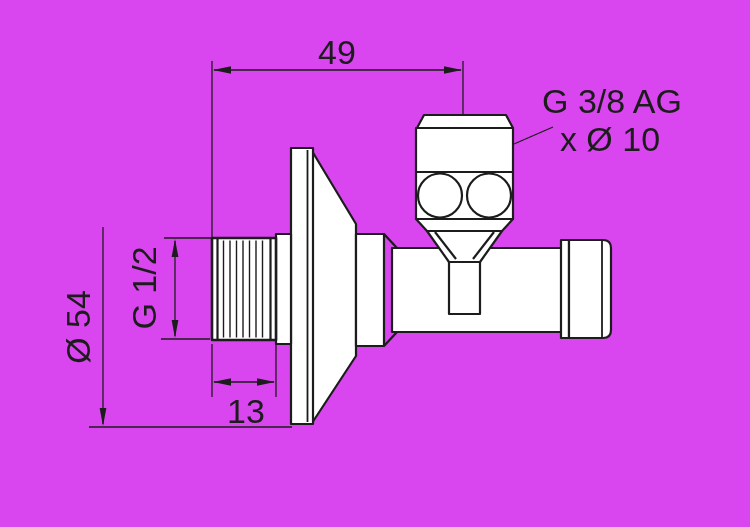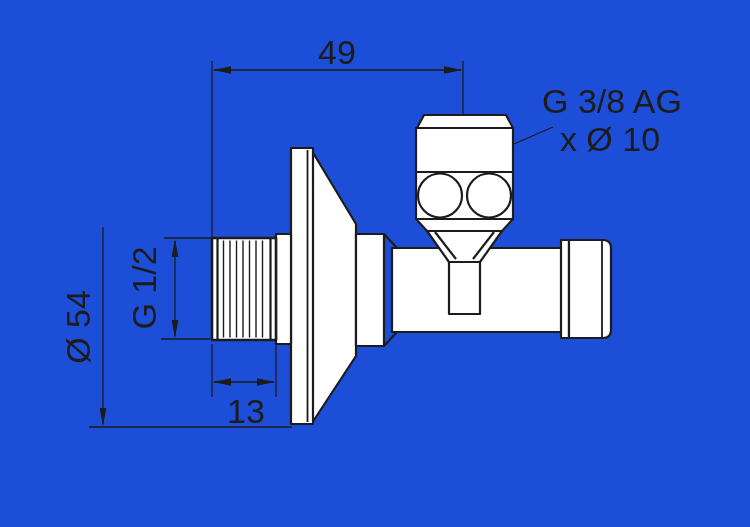--- a/index.html
+++ b/index.html
@@ -3,21 +3,21 @@
 <meta charset="utf-8">
 <style>
   html, body {
     margin: 0;
     padding: 0;
     background: #ffffff;
   }
   .stage {
     width: 750px;
     height: 527px;
-    background: #1d4ed8;
+    background: #d946ef;
     position: relative;
     overflow: hidden;
   }
   svg { display: block; }
   .part { fill: #ffffff; }
   .label {
     font-family: "Liberation Sans", sans-serif;
     font-size: 34px;
     fill: #1c1c1c;
     stroke: none;

